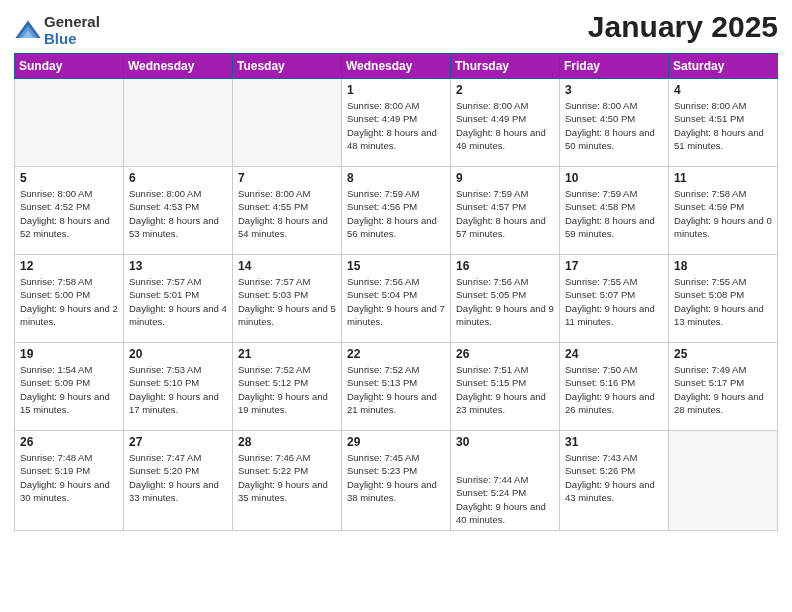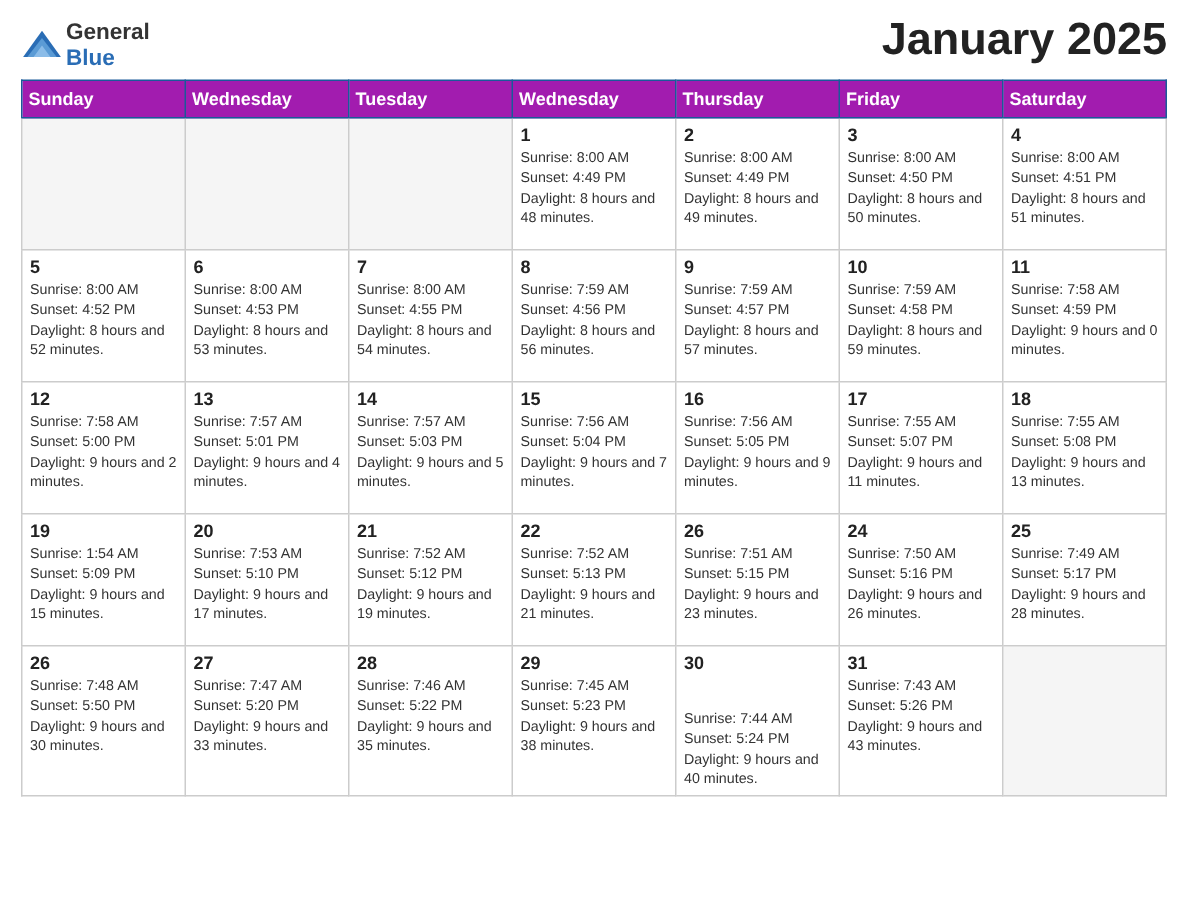--- a/index.html
+++ b/index.html
@@ -292,21 +292,21 @@
             <span class="day-num">25</span>
             <div class="day-info" style="white-space: pre-line;">Sunrise: 7:49 AM
 Sunset: 5:17 PM
 Daylight: 9 hours and 28 minutes.</div>
           </td>
         </tr>
         <tr>
           <td>
             <span class="day-num">26</span>
             <div class="day-info" style="white-space: pre-line;">Sunrise: 7:48 AM
-Sunset: 5:50 PM
+Sunset: 5:19 PM
 Daylight: 9 hours and 30 minutes.</div>
           </td>
           <td>
             <span class="day-num">27</span>
             <div class="day-info" style="white-space: pre-line;">Sunrise: 7:47 AM
 Sunset: 5:20 PM
 Daylight: 9 hours and 33 minutes.</div>
           </td>
           <td>
             <span class="day-num">28</span>

